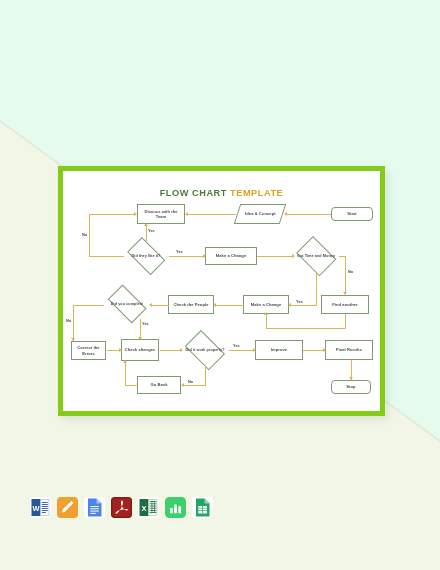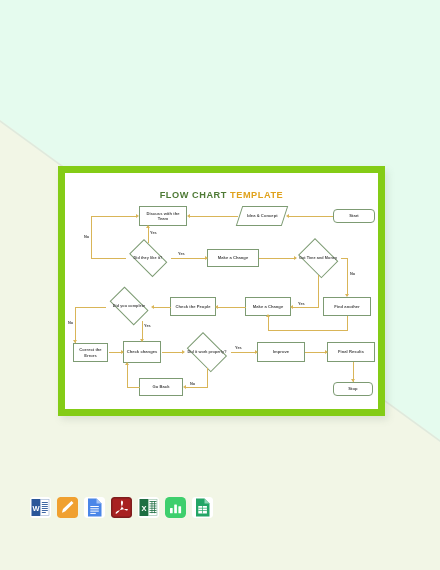--- a/index.html
+++ b/index.html
@@ -38,21 +38,21 @@
   }
 
   
   #card {
     position: absolute;
     left: 58px;
     top: 166px;
     width: 327px;
     height: 250px;
     background: #ffffff;
-    border: 7px solid #84cc16;
+    border: 5px solid #84cc16;
     box-shadow: 3px 4px 7px rgba(120,130,115,0.16);
   }
 
   #chart-title {
     position: absolute;
     top: 17px;
     left: 0;
     width: 100%;
     text-align: center;
     font-size: 9.2px;

